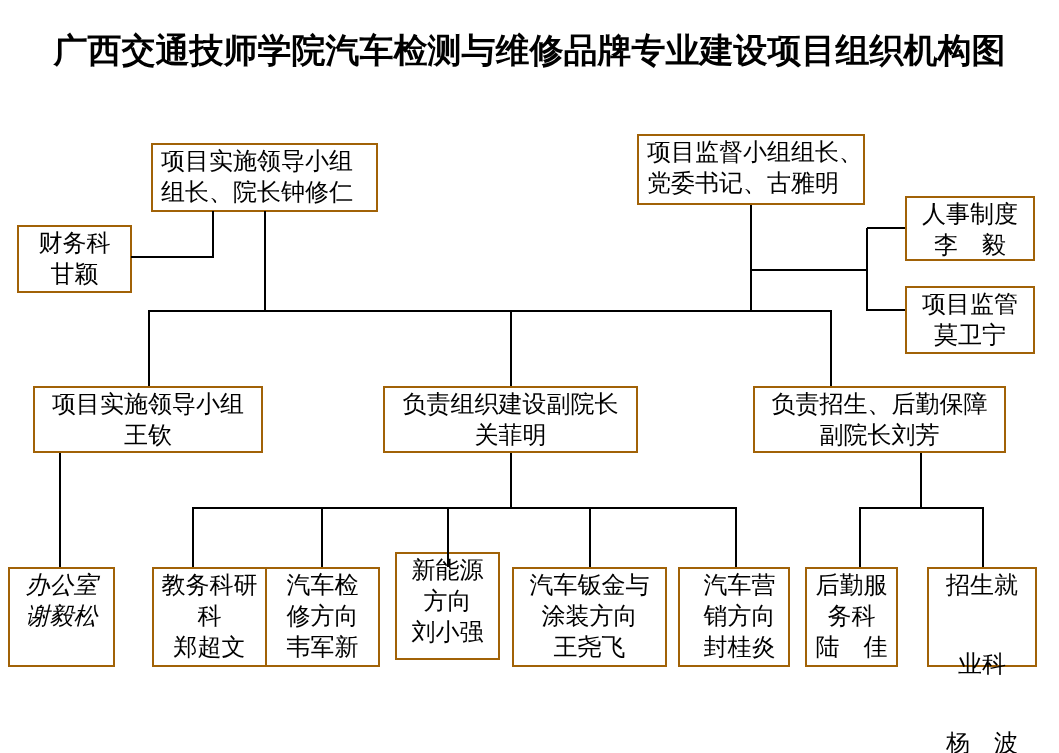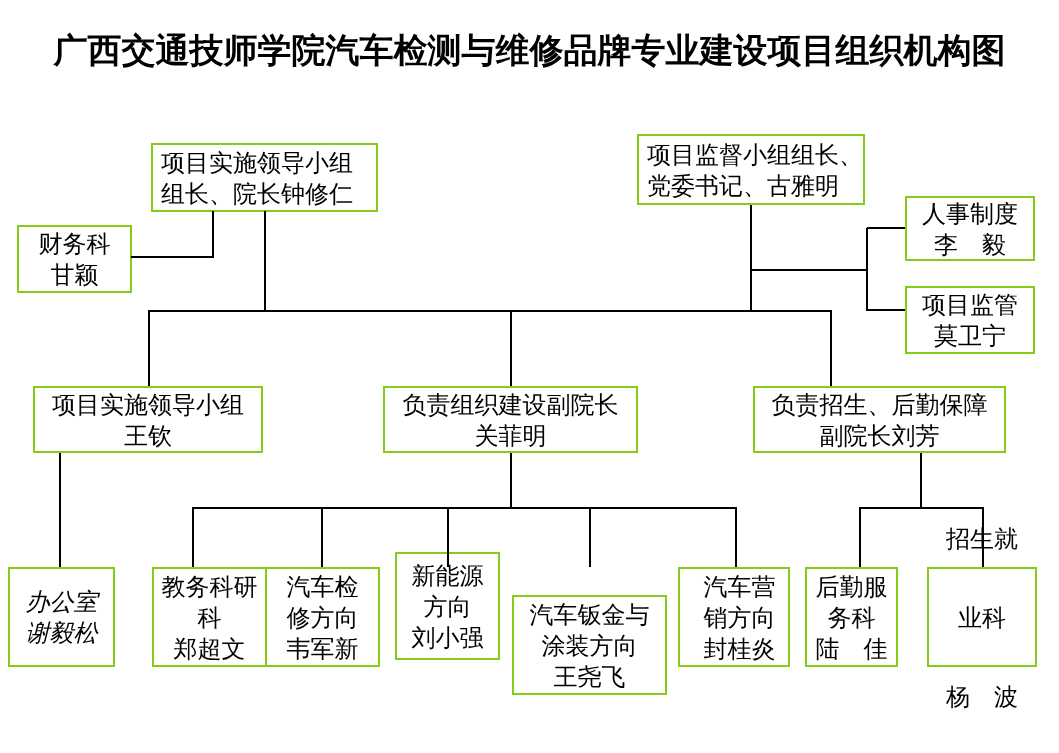--- a/index.html
+++ b/index.html
@@ -18,25 +18,24 @@
     width: 100%;
     text-align: center;
     font-size: 34px;
     font-weight: bold;
     letter-spacing: 0px;
     white-space: nowrap;
   }
   .node {
     position: absolute;
     box-sizing: border-box;
-    border: 2px solid #84cc16;
+    border: 2px solid #a16207;
     background: #fff;
     display: flex;
     flex-direction: column;
-    justify-content: center;
     align-items: center;
     text-align: center;
     font-size: 24px;
     line-height: 31px;
     white-space: nowrap;
   }
   .node.left-align {
     align-items: flex-start;
     text-align: left;
     padding-left: 8px;
@@ -109,21 +108,21 @@
     <span class="ln">修方向</span>
     <span class="ln">韦军新</span>
   </div>
 
   <div class="node" style="left:395px; top:552px; width:105px; height:108px;">
     <span class="ln">新能源</span>
     <span class="ln">方向</span>
     <span class="ln">刘小强</span>
   </div>
 
-  <div class="node" style="left:512px; top:567px; width:155px; height:100px;margin-top:28px;">
+  <div class="node" style="left:512px; top:567px; width:155px; height:100px;">
     <span class="ln">汽车钣金与</span>
     <span class="ln">涂装方向</span>
     <span class="ln">王尧飞</span>
   </div>
 
   <div class="node" style="left:678px; top:567px; width:112px; height:100px;padding-left:11px;">
     <span class="ln">汽车营</span>
     <span class="ln">销方向</span>
     <span class="ln">封桂炎</span>
   </div>

